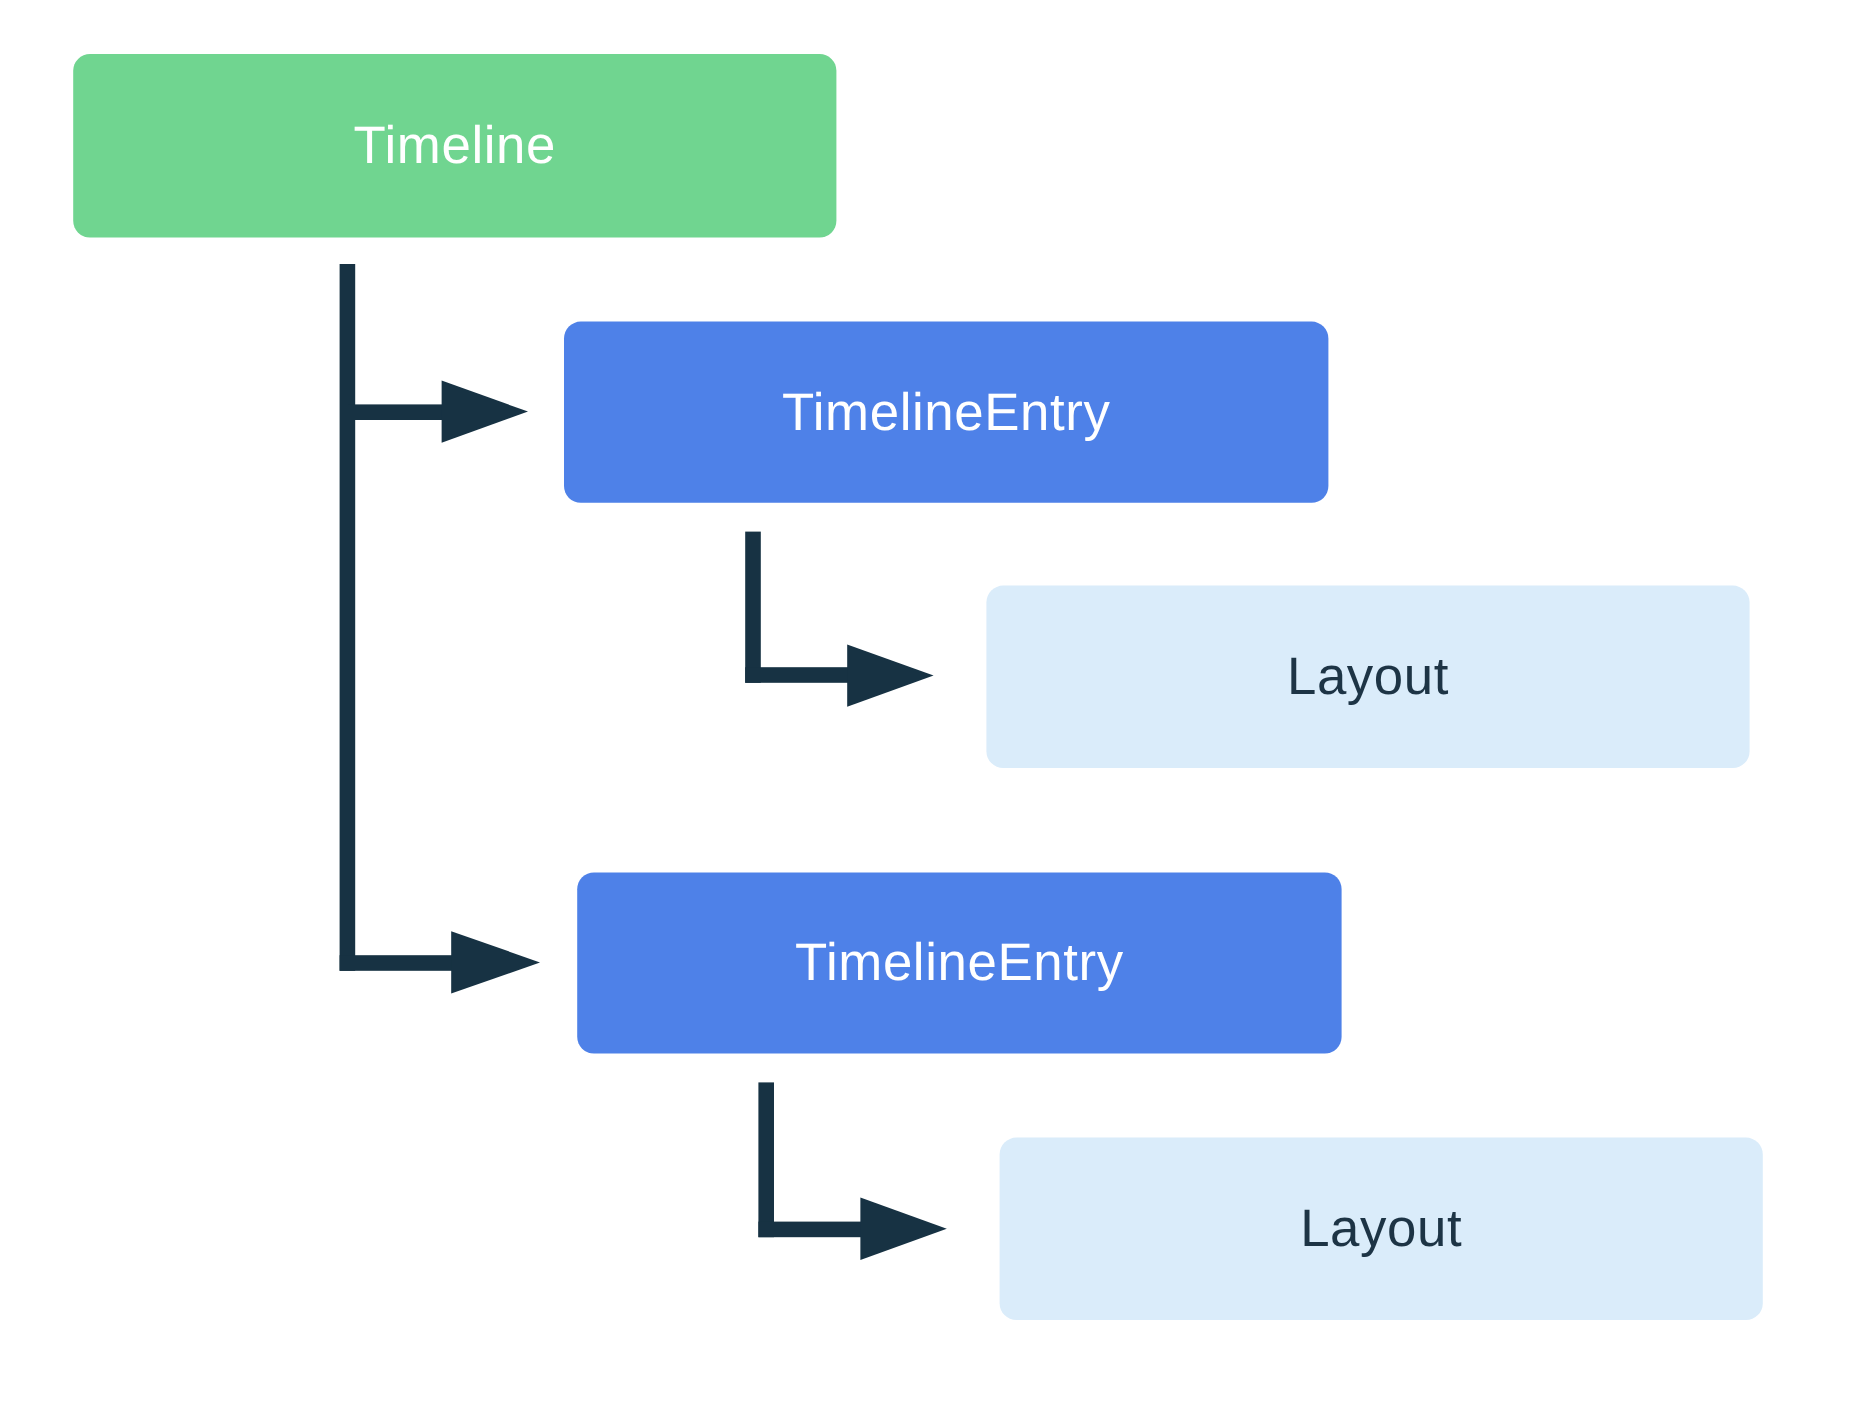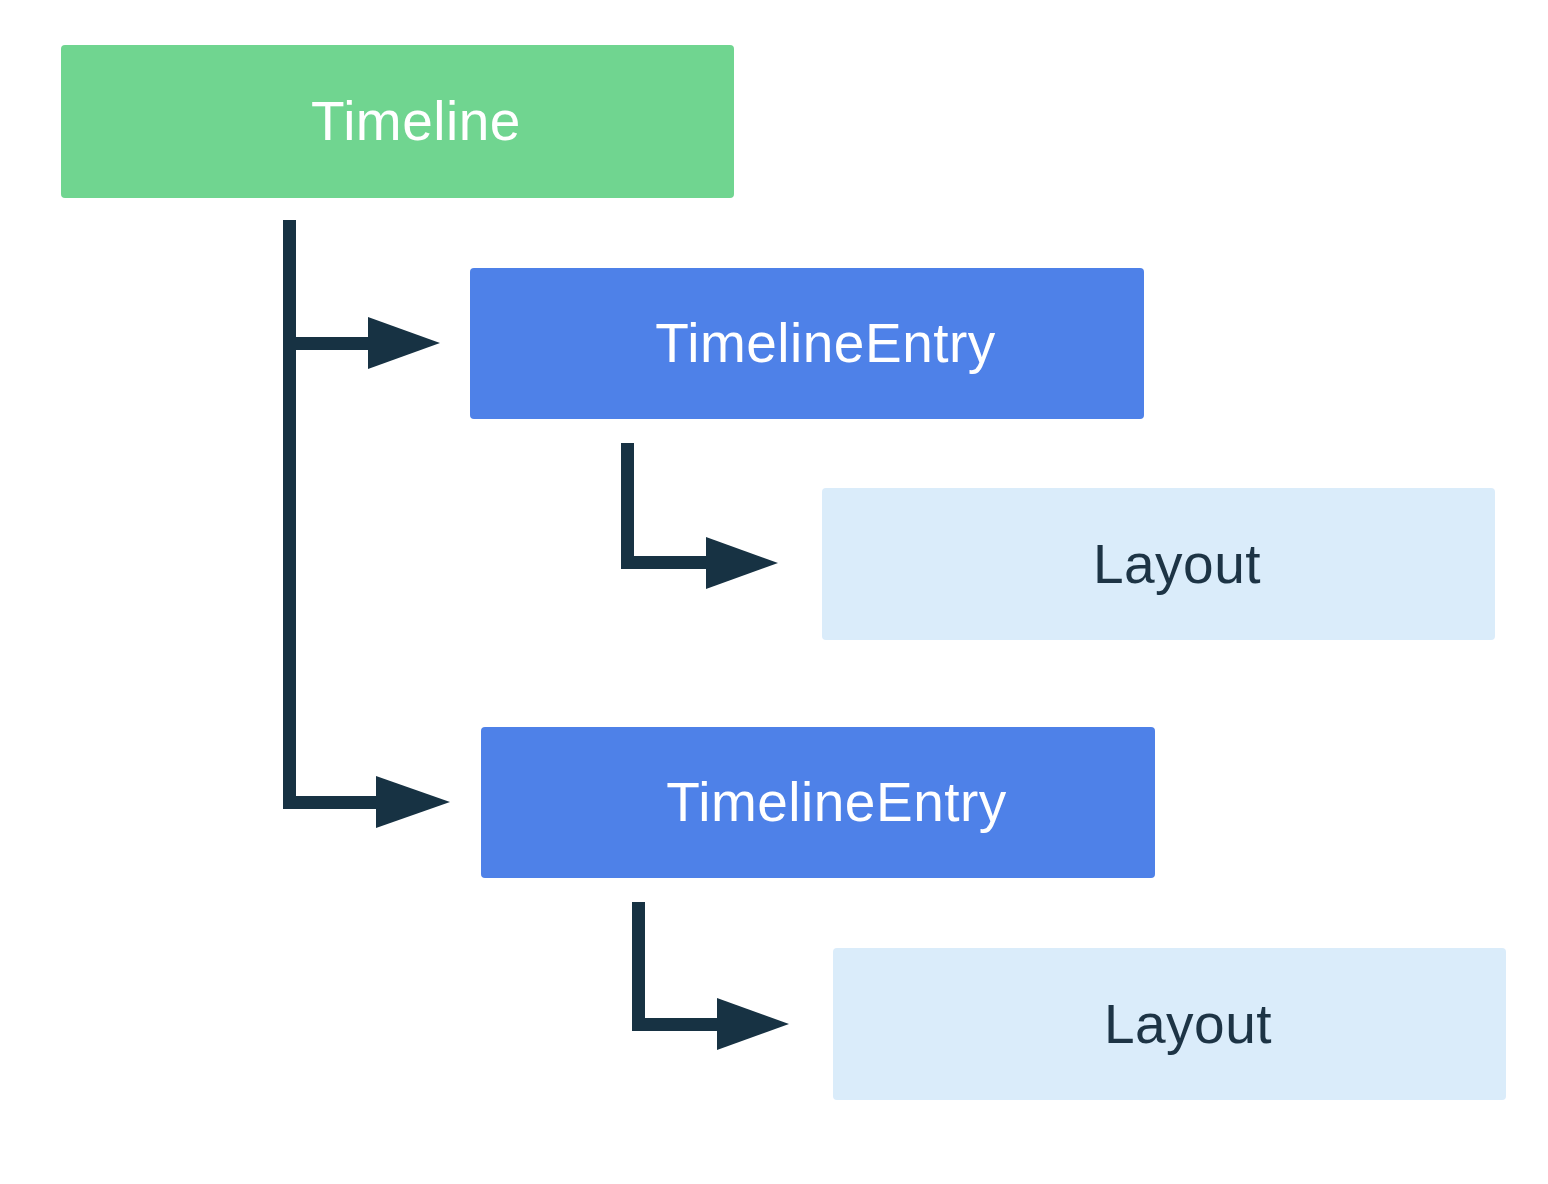--- a/index.html
+++ b/index.html
@@ -10,28 +10,27 @@
   }
   .canvas {
     position: relative;
     width: 1548px;
     height: 1184px;
     background: var(--background, #ffffff);
     overflow: hidden;
   }
   .node {
     position: absolute;
-    border-radius: 4px;
+    border-radius: 14px;
     display: flex;
     align-items: center;
     justify-content: center;
-    font-size: 55px;
+    font-size: 44px;
     line-height: 1;
     letter-spacing: 0.5px;
-    padding-left: 37px;
   }
   .node-root {
     left: 61px; top: 45px; width: 636px; height: 153px;
     background: var(--root-node, #70d590);
     color: var(--root-text, #ffffff);
   }
   .node-entry1 {
     left: 470px; top: 268px; width: 637px; height: 151px;
     background: var(--entry-node, #4e81e8);
     color: var(--entry-text, #ffffff);

